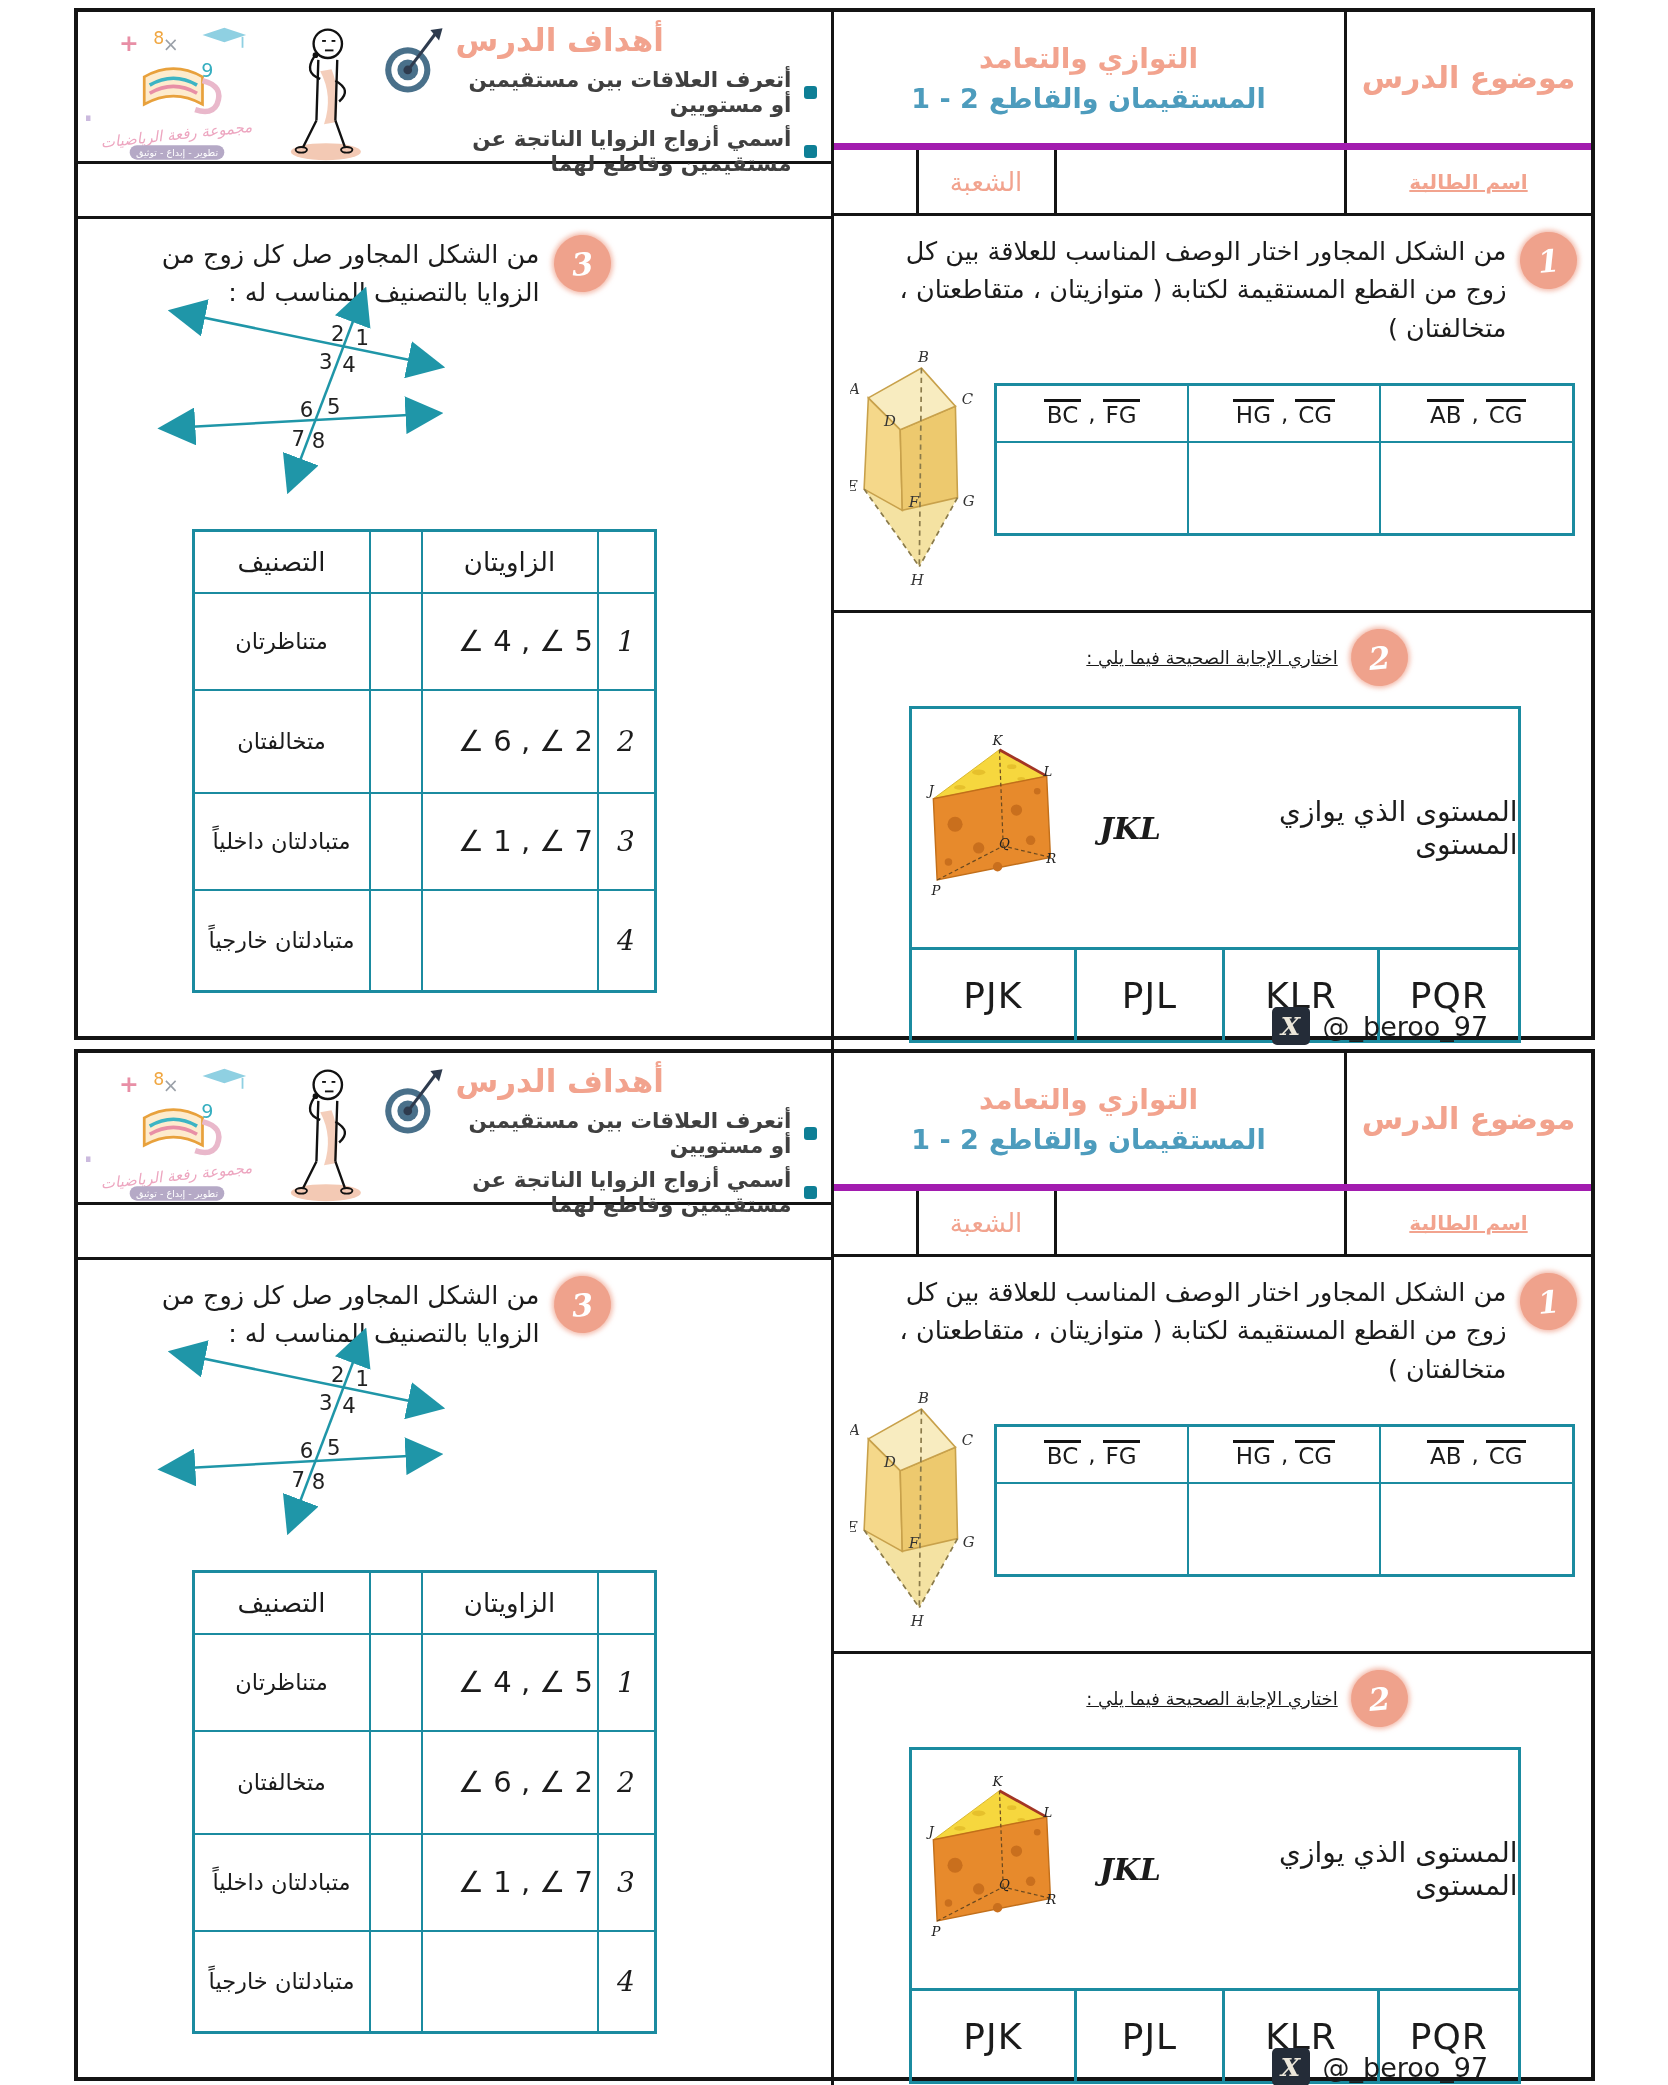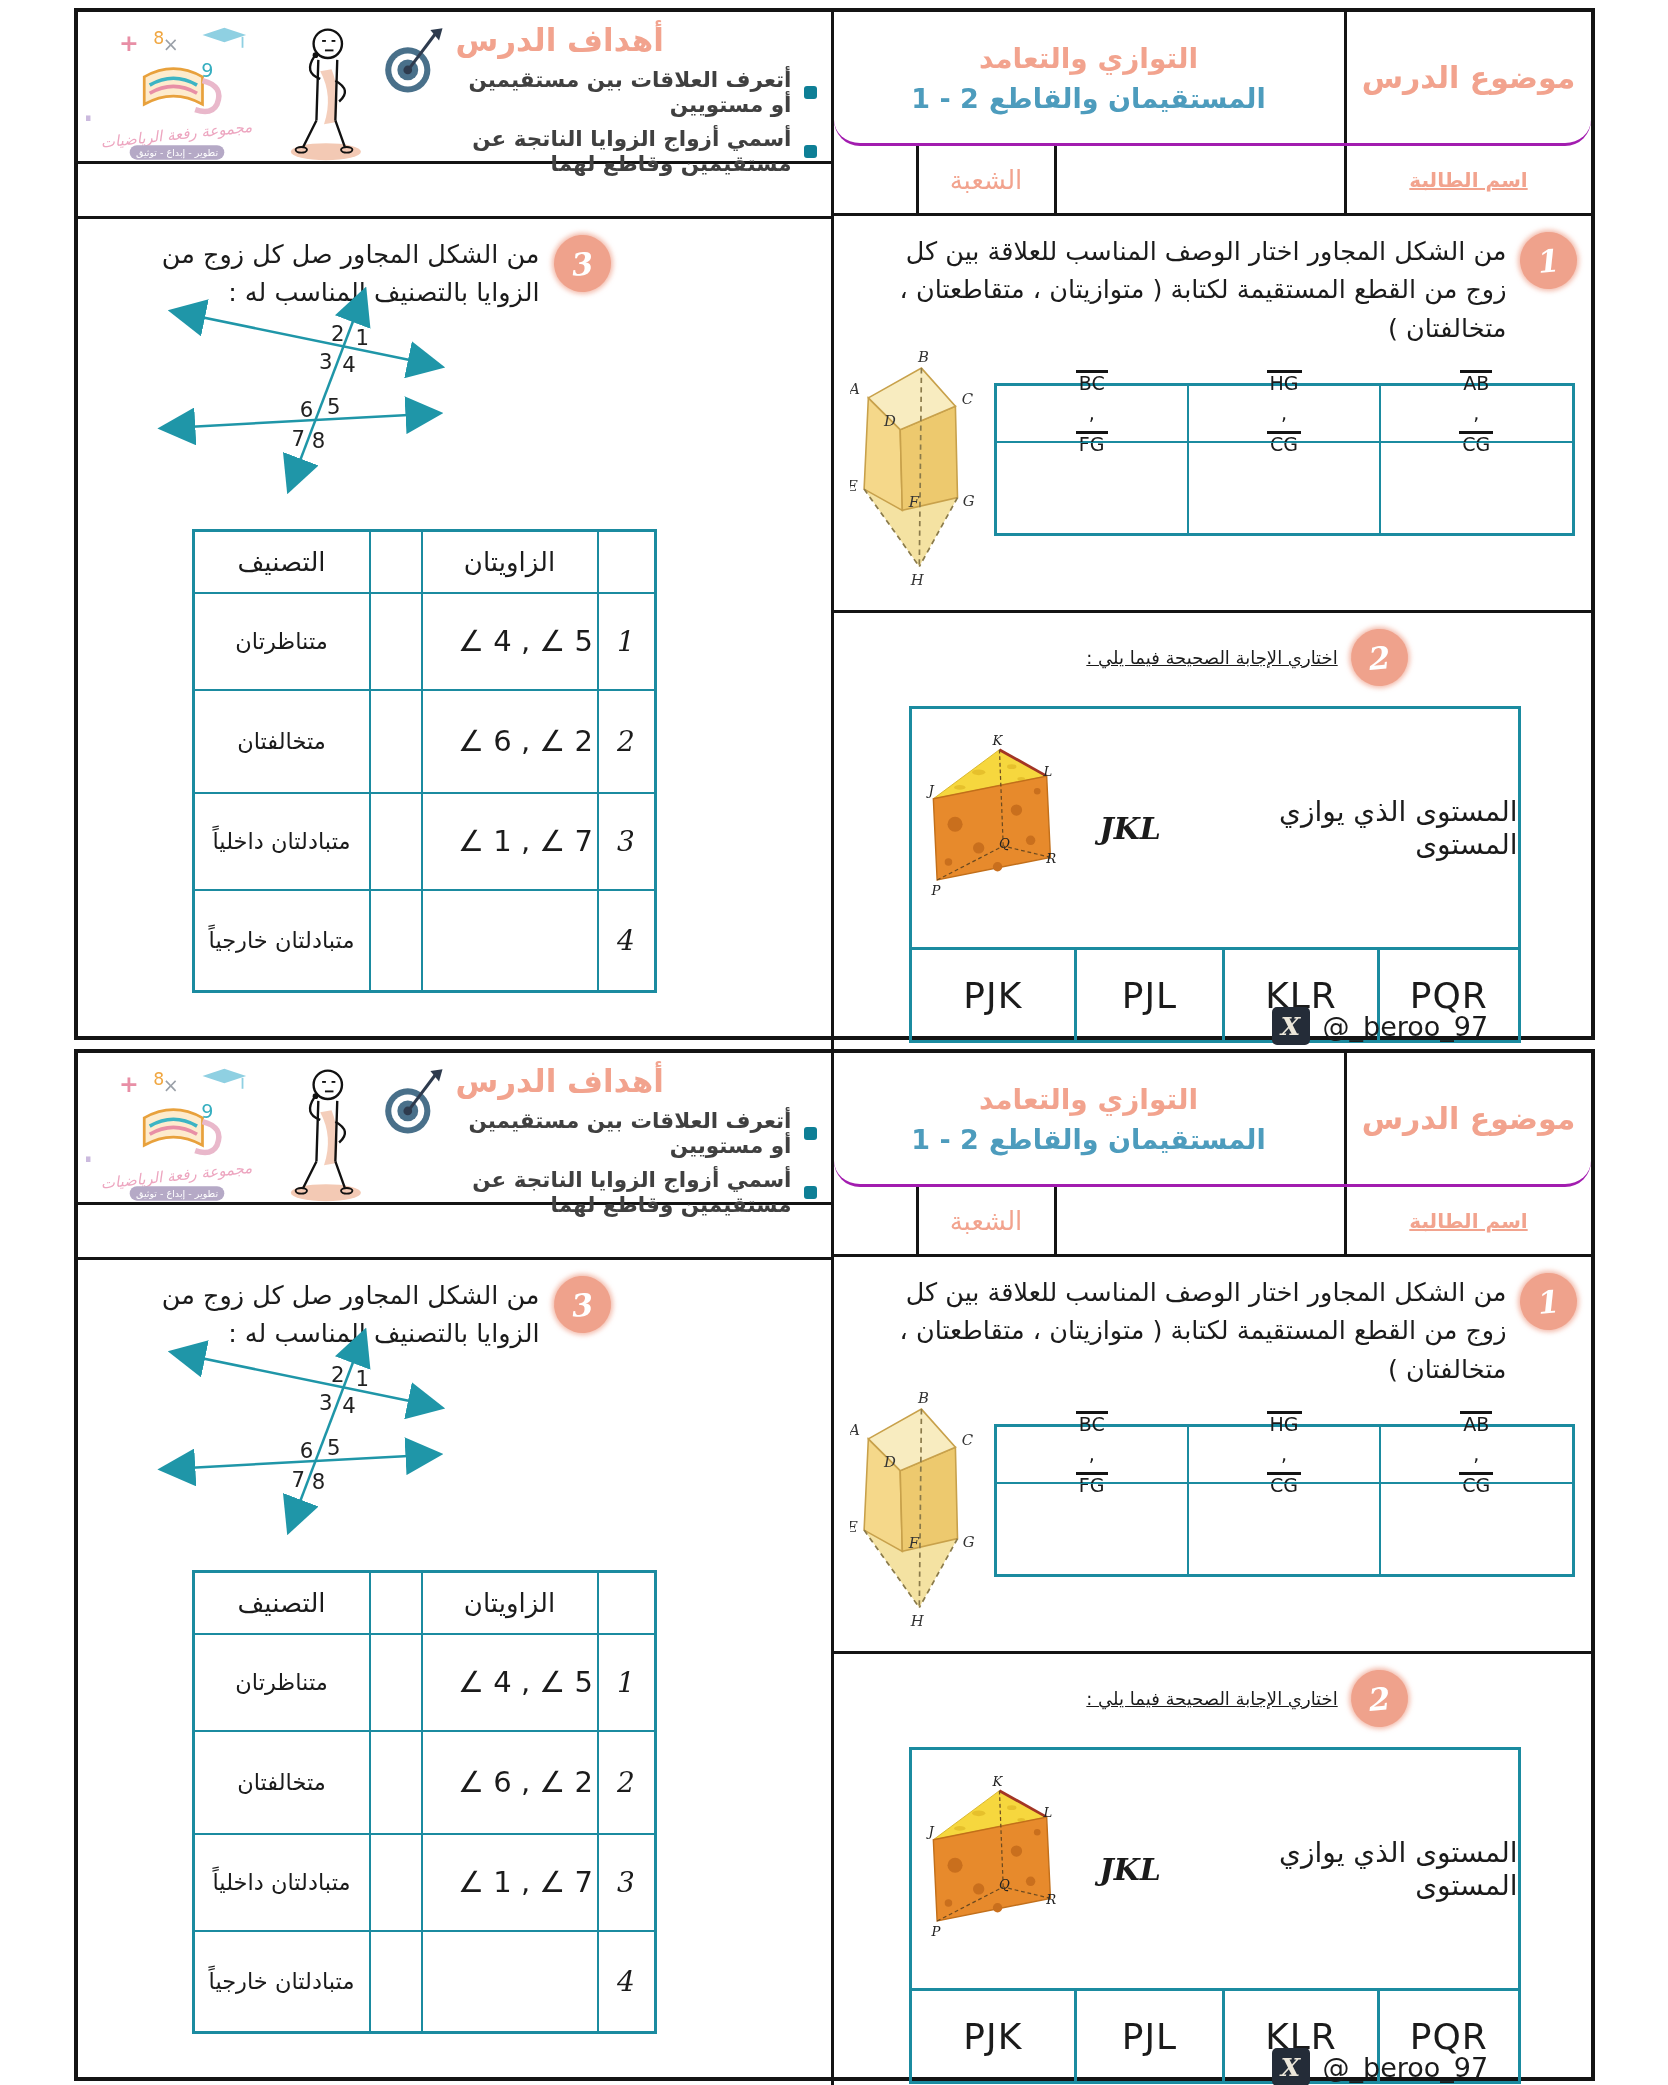--- a/index.html
+++ b/index.html
@@ -2,21 +2,21 @@
 <html lang="ar"><head>
 <meta charset="utf-8">
 <style>
   html,body{margin:0;padding:0;background:#fff;}
   body{width:1668px;height:2085px;font-family:"DejaVu Sans","Liberation Sans",sans-serif;color:#1b1b1b;}
   .page{width:1668px;height:2085px;display:flex;flex-direction:column;align-items:center;padding-top:8px;gap:9px;box-sizing:border-box;}
   .sheet{width:1521px;height:1032px;border:4px solid #141414;box-sizing:border-box;background:#fff;
          display:grid;direction:rtl;grid-template-columns:760px 1fr;grid-template-rows:204px 1fr;}
   
   .hr{border-left:3px solid #141414;border-bottom:3px solid #141414;display:flex;flex-direction:column;box-sizing:border-box;}
-  .hr-top{height:131px;display:flex;direction:rtl;border-bottom:3px solid #a21caf;border-radius:26px;}
+  .hr-top{height:131px;display:flex;direction:rtl;border-bottom:7px solid #a21caf;}
   .cell-label{width:247px;display:flex;align-items:center;justify-content:center;color:#f2a38e;font-weight:bold;box-sizing:border-box;border-left:3px solid #141414;}
   .subject-label{font-size:30px;}
   .topic{flex:1;display:flex;flex-direction:column;align-items:center;justify-content:center;gap:8px;}
   .unit-title{color:#f2a38e;font-size:28px;font-weight:bold;}
   .lesson-line{display:flex;direction:ltr;gap:10px;color:#4d9cbd;font-size:27px;font-weight:bold;}
   .hr-bottom{flex:1;display:flex;direction:rtl;}
   .student-label{font-size:20px;text-decoration:underline;}
   .name-input{flex:1;}
   .section-label{width:141px;display:flex;align-items:center;justify-content:center;color:#f2a38e;font-size:26px;font-weight:normal;box-sizing:border-box;border-left:3px solid #141414;border-right:3px solid #141414;}
   .section-input{width:82px;}
@@ -34,21 +34,21 @@
   
   .qcol{border-left:3px solid #141414;box-sizing:border-box;display:flex;flex-direction:column;}
   .q1{height:397px;border-bottom:3.5px solid #141414;box-sizing:border-box;padding:16px 14px 0 12px;direction:rtl;}
   .q-head{display:flex;direction:rtl;gap:13px;align-items:flex-start;}
   .badge{width:57px;height:57px;border-radius:50%;background:#efa28c;box-shadow:0 0 5px 2px rgba(239,162,140,.75);color:#fff;font-size:31px;font-weight:bold;font-style:italic;font-family:"DejaVu Serif","Liberation Serif",serif;display:flex;align-items:center;justify-content:center;flex:none;transform:rotate(-5deg);}
   .q-text{font-size:25.5px;line-height:1.5;text-align:right;}
   .q1 .q-text{max-width:650px;margin-left:12px;}
   .q1-row{display:flex;direction:ltr;gap:16px;align-items:flex-start;padding:2px 2px 0 4px;}
   .pairs-table{flex:1;margin-top:34px;border:2px solid #1b8ba0;direction:rtl;display:grid;grid-template-columns:1fr 1fr 1fr;grid-template-rows:57px 92px;}
   .pair-cell,.ans-cell{border:1.5px solid #1b8ba0;display:flex;align-items:center;justify-content:center;}
-  .pair-cell{direction:ltr;font-size:19px;gap:7px;flex-direction:column;}
+  .pair-cell{direction:ltr;font-size:23px;gap:7px;}
   .seg{border-top:3px solid #141414;padding:0 3px;line-height:1.15;}
   .q2{flex:1;padding:12px 14px;direction:rtl;position:relative;box-sizing:border-box;}
   .q2-head{display:flex;direction:rtl;gap:13px;align-items:center;justify-content:center;padding-left:70px;margin-top:4px;}
   .q2-head .q-text{font-size:18px;text-decoration:underline;}
   .q2-box{width:612px;border:3px solid #1b8ba0;box-sizing:border-box;margin:20px 56px 0 auto;}
   .q2-box-top{height:238px;display:flex;direction:rtl;align-items:center;}
   .q2-prompt{flex:1;display:flex;direction:rtl;justify-content:center;align-items:center;gap:12px;font-size:28px;}
   .plane-name{direction:ltr;font-family:"DejaVu Serif","Liberation Serif",serif;font-style:italic;font-size:30px;font-weight:bold;}
   .cheese-wrap{flex:none;margin:6px 8px 0 10px;}
   .q2-options{display:grid;direction:ltr;grid-template-columns:1.1fr 1fr 1.05fr .95fr;border-top:3px solid #1b8ba0;height:90px;}

